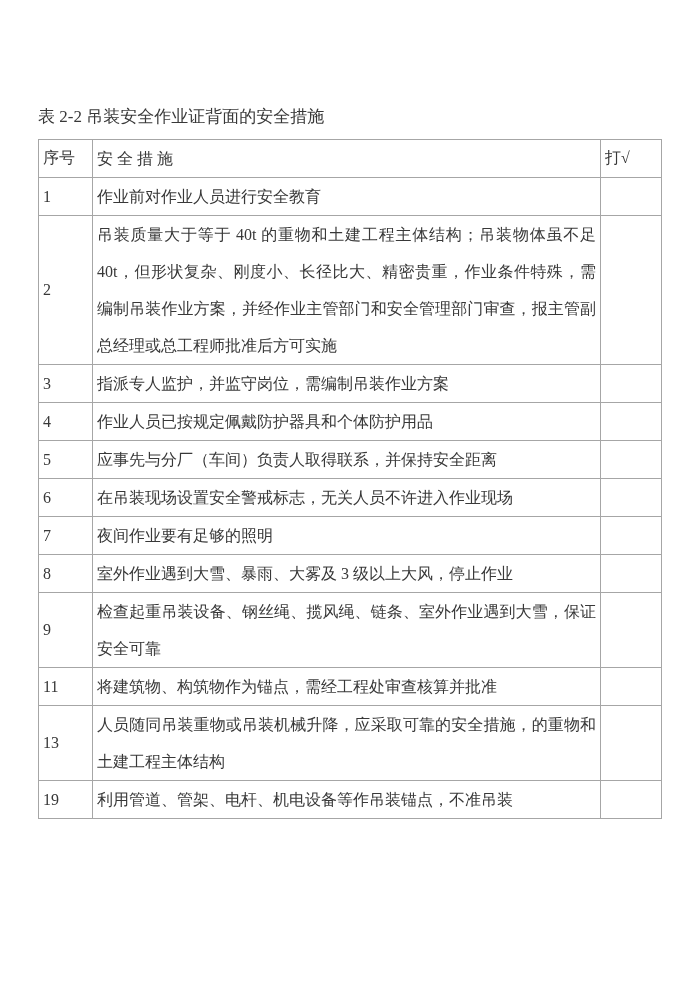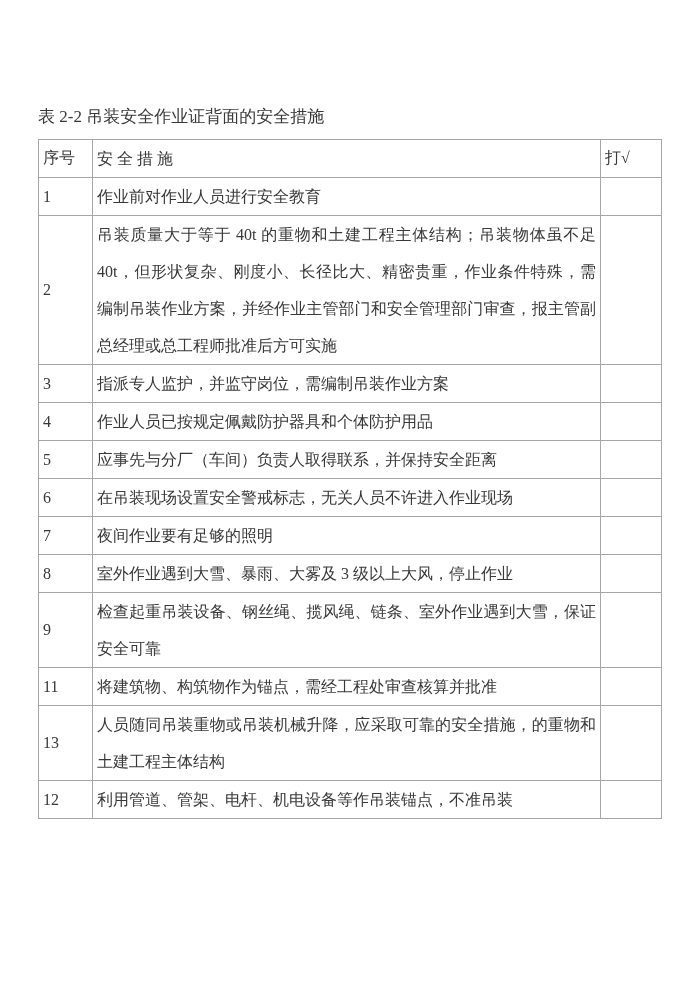--- a/index.html
+++ b/index.html
@@ -116,19 +116,19 @@
           <td class="c-no">11</td>
           <td class="c-measure">将建筑物、构筑物作为锚点，需经工程处审查核算并批准</td>
           <td class="c-check"></td>
         </tr>
         <tr>
           <td class="c-no">13</td>
           <td class="c-measure">人员随同吊装重物或吊装机械升降，应采取可靠的安全措施，的重物和土建工程主体结构</td>
           <td class="c-check"></td>
         </tr>
         <tr>
-          <td class="c-no">12</td>
+          <td class="c-no">19</td>
           <td class="c-measure">利用管道、管架、电杆、机电设备等作吊装锚点，不准吊装</td>
           <td class="c-check"></td>
         </tr>
       </tbody>
   </table>
 </div>
 
 </body></html>

